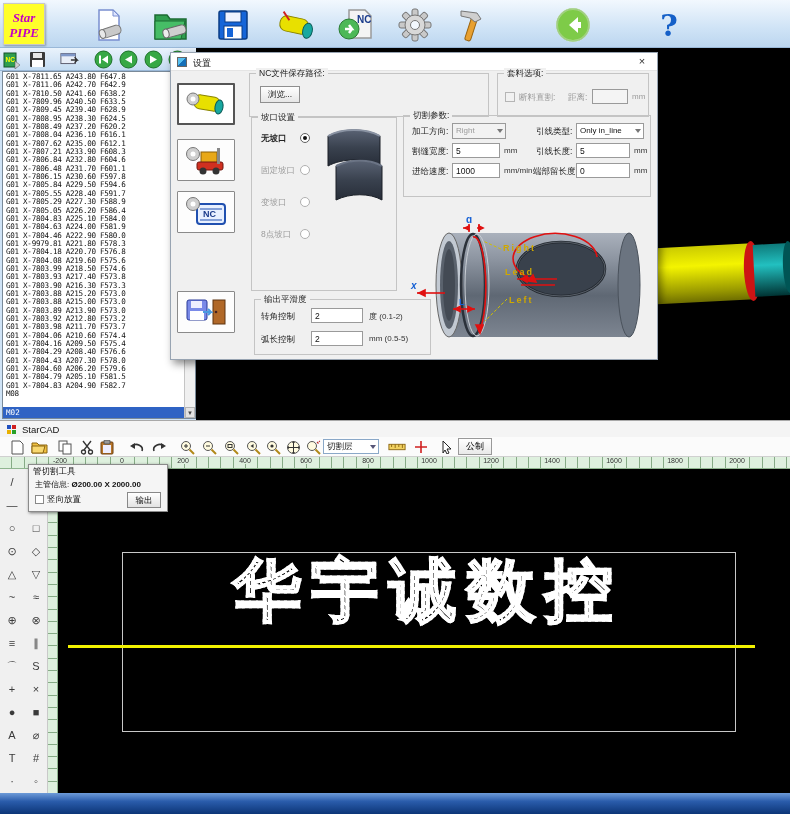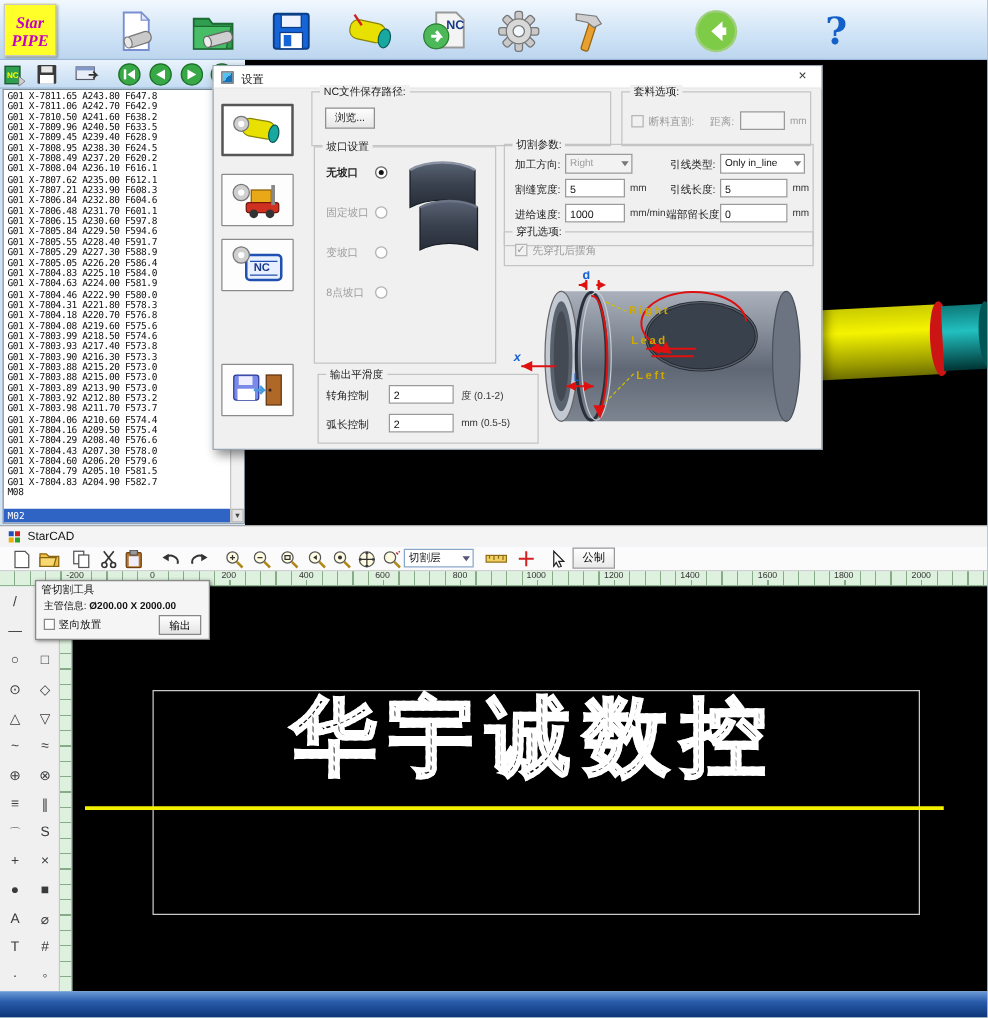--- a/index.html
+++ b/index.html
@@ -287,21 +287,21 @@
           <div class="gl">G01 X-7806.84 A232.80 F604.6</div>
           <div class="gl">G01 X-7806.48 A231.70 F601.1</div>
           <div class="gl">G01 X-7806.15 A230.60 F597.8</div>
           <div class="gl">G01 X-7805.84 A229.50 F594.6</div>
           <div class="gl">G01 X-7805.55 A228.40 F591.7</div>
           <div class="gl">G01 X-7805.29 A227.30 F588.9</div>
           <div class="gl">G01 X-7805.05 A226.20 F586.4</div>
           <div class="gl">G01 X-7804.83 A225.10 F584.0</div>
           <div class="gl">G01 X-7804.63 A224.00 F581.9</div>
           <div class="gl">G01 X-7804.46 A222.90 F580.0</div>
-          <div class="gl">G01 X-7804.31 A221.80 F578.3</div>
+          <div class="gl">G01 X-9979.81 A221.80 F578.3</div>
           <div class="gl">G01 X-7804.18 A220.70 F576.8</div>
           <div class="gl">G01 X-7804.08 A219.60 F575.6</div>
           <div class="gl">G01 X-7803.99 A218.50 F574.6</div>
           <div class="gl">G01 X-7803.93 A217.40 F573.8</div>
           <div class="gl">G01 X-7803.90 A216.30 F573.3</div>
           <div class="gl">G01 X-7803.88 A215.20 F573.0</div>
           <div class="gl">G01 X-7803.88 A215.00 F573.0</div>
           <div class="gl">G01 X-7803.89 A213.90 F573.0</div>
           <div class="gl">G01 X-7803.92 A212.80 F573.2</div>
           <div class="gl">G01 X-7803.98 A211.70 F573.7</div>
@@ -427,25 +427,20 @@
         <span>Only in_line</span><span class="dda"></span>
       </div>
       <span class="lbl" style="left:132px; top:30px;">引线长度:</span>
       <div class="inp" style="left:172px; top:27px; width:54px;">5</div>
       <span class="unit" style="left:230px; top:30px;">mm</span>
       <span class="lbl" style="left:129px; top:50px;">端部留长度:</span>
       <div class="inp" style="left:172px; top:47px; width:54px;">0</div>
       <span class="unit" style="left:230px; top:50px;">mm</span>
     </div>
 
-    <div class="grp" style="left:232px; top:132px; width:248px; height:28px;">
-      <span class="cap">穿孔选项:</span>
-      <span class="cb dis checked" style="left:8px; top:9px;"></span>
-      <span class="lbl dis" style="left:22px; top:9px;">先穿孔后摆角</span>
-    </div>
 
     <div class="grp" style="left:83px; top:246px; width:177px; height:56px;">
       <span class="cap">输出平滑度</span>
       <span class="lbl" style="left:6px; top:11px;">转角控制</span>
       <div class="inp" style="left:56px; top:8px; width:52px;">2</div>
       <span class="unit" style="left:114px; top:11px;">度 (0.1-2)</span>
       <span class="lbl" style="left:6px; top:34px;">弧长控制</span>
       <div class="inp" style="left:56px; top:31px; width:52px;">2</div>
       <span class="unit" style="left:114px; top:34px;">mm (0.5-5)</span>
     </div>

